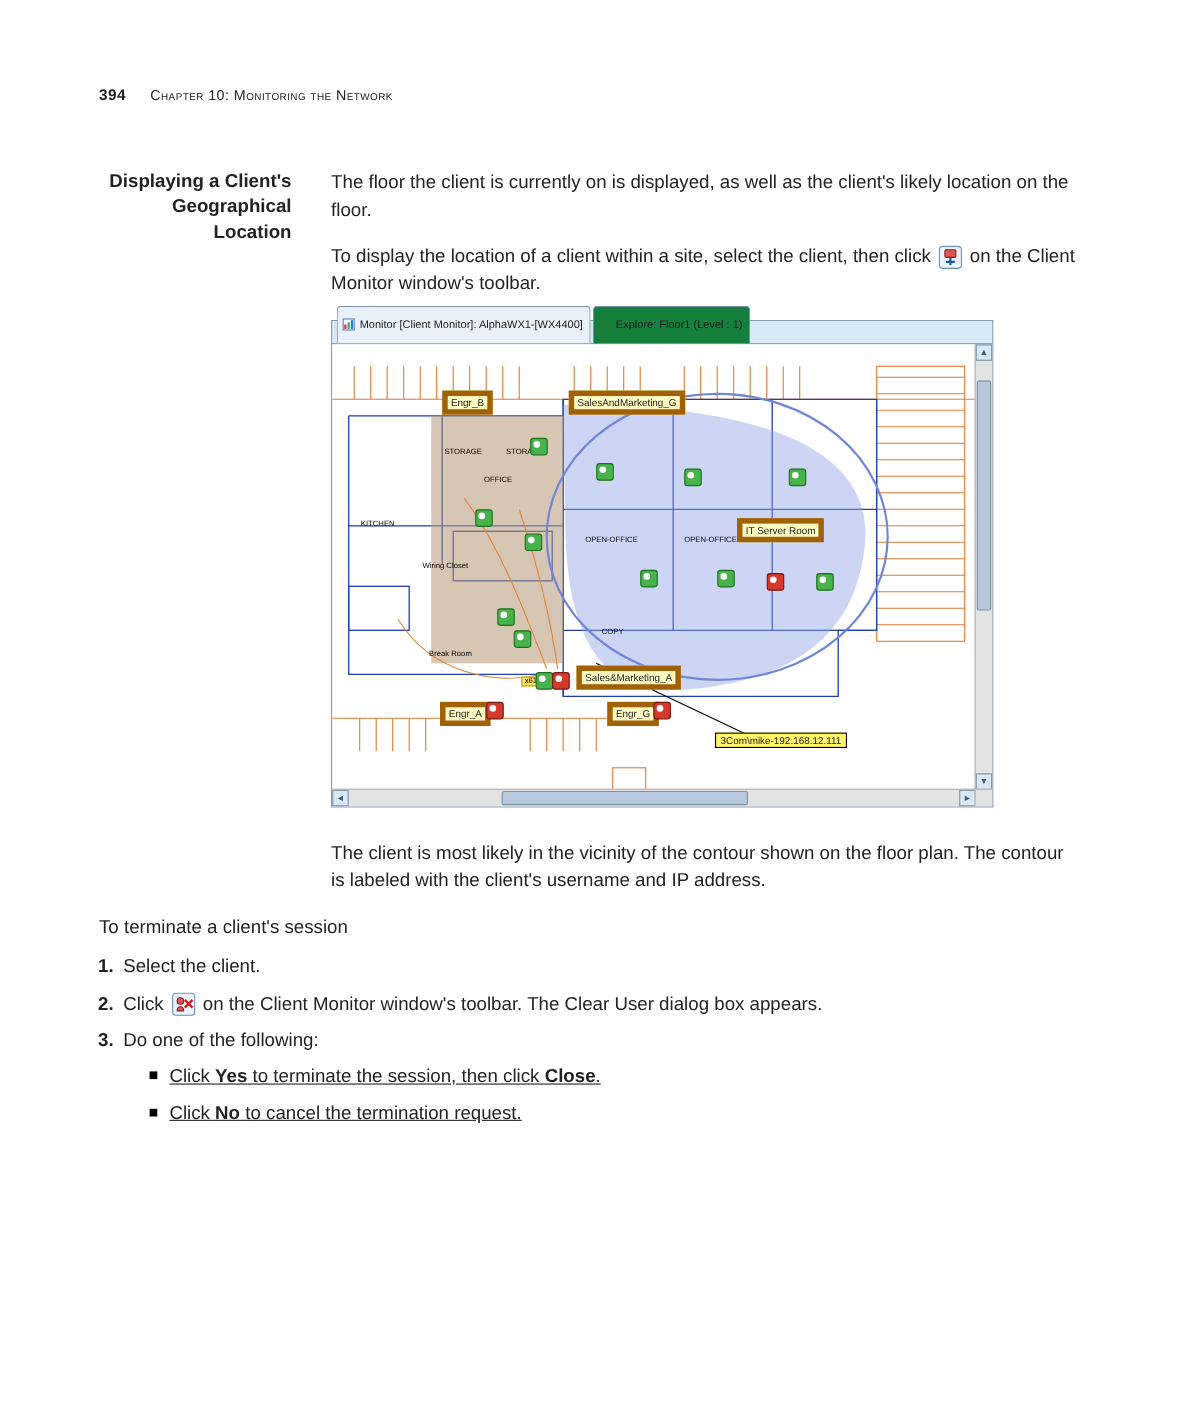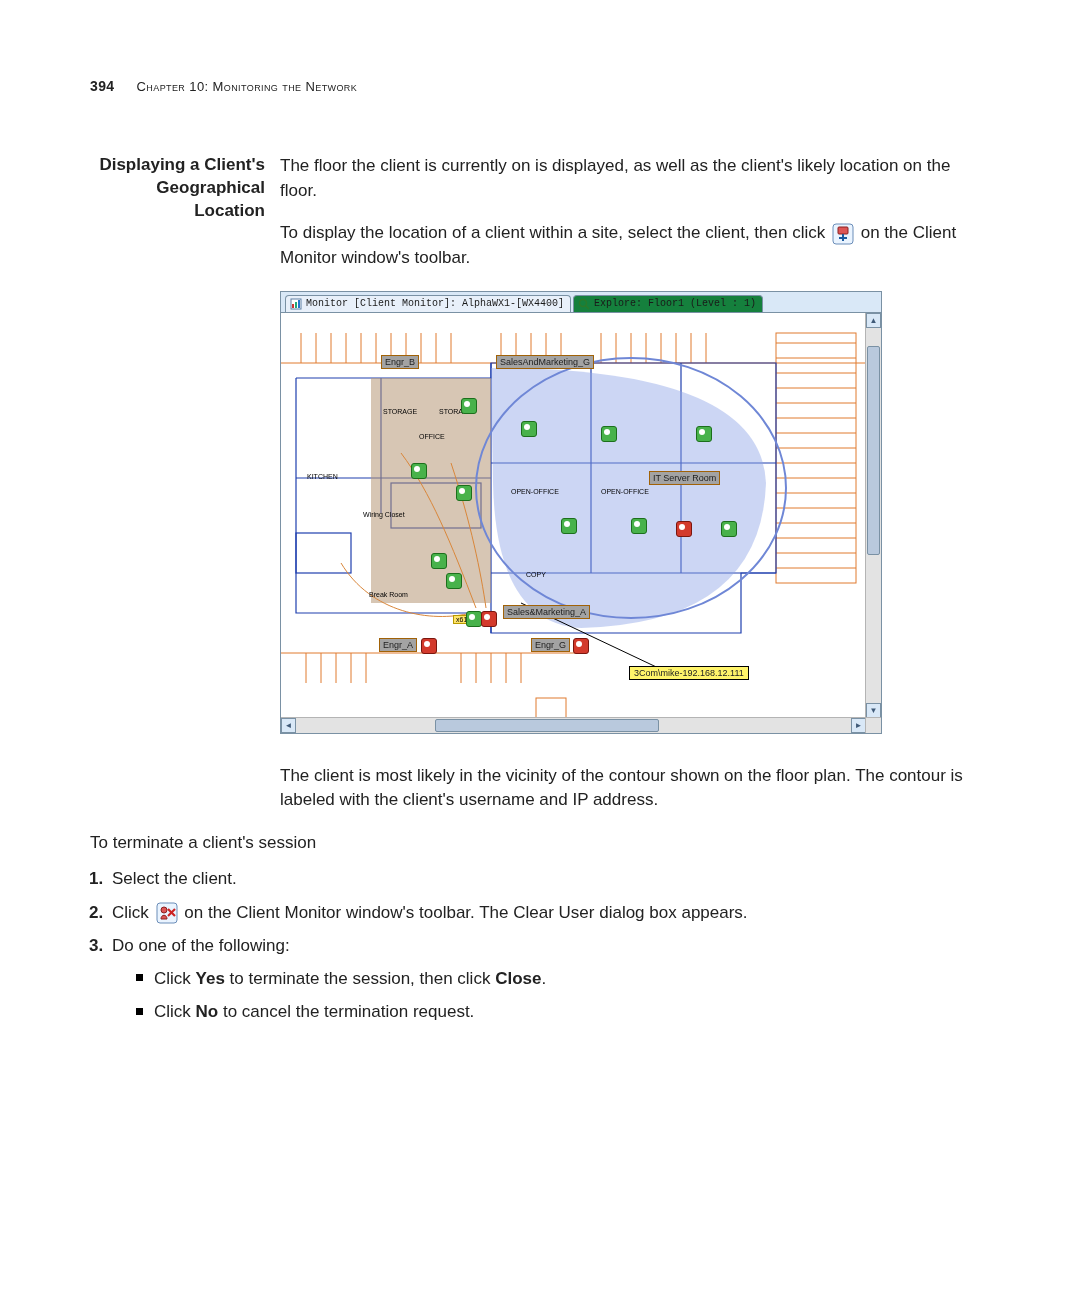--- a/index.html
+++ b/index.html
@@ -26,21 +26,21 @@
   .running-head .pnum {
     font-weight: 700;
     margin-right: 18px;
     font-size: 14px;
   }
   .running-head .chap {
     font-variant: small-caps;
   }
   .columns {
     display: flex;
-    gap: 15px;
+    gap: 36px;
     justify-content: center;
   }
   .sidecol {
     width: 175px;
     flex: 0 0 175px;
     text-align: right;
   }
   .sidecol h2 {
     font-size: 17px;
     font-weight: 700;
@@ -84,45 +84,44 @@
   }
   .tab {
     display: flex;
     align-items: center;
     gap: 4px;
     padding: 1px 6px 1px 4px;
     background: #e8f0fa;
     border: 1px solid #7a91a4;
     border-bottom: none;
     border-radius: 4px 4px 0 0;
-    height: 17px;
+    height: 34px;
     box-sizing: border-box;
     color: #1a1a1a;
     white-space: nowrap;
     overflow: hidden;
-    font-family: Liberation Mono, monospace;
   }
   .tab.active { background: #15803d; }
   .tab .tabicon { width: 12px; height: 12px; flex: 0 0 12px; }
   .viewport {
     position: relative;
     height: 420px;
     background: #fff;
   }
   .plan-area {
     position: absolute;
     inset: 0 15px 15px 0;
     overflow: hidden;
   }
   .plan-area svg { position: absolute; left: 0; top: 0; }
   .room-label {
     position: absolute;
     font-size: 9px;
-    background: #a3a3a3;
-    border: 1px solid #a16207;
+    background: #fef9c3;
+    border: 5px solid #a16207;
     padding: 0 3px;
     line-height: 12px;
     white-space: nowrap;
     z-index: 5;
   }
   .tiny-label {
     position: absolute;
     font-size: 7px;
     color: #000;
     white-space: nowrap;
@@ -210,20 +209,21 @@
   ol.steps > li::marker { font-weight: 700; }
   ul.sub {
     list-style: none;
     padding-left: 24px;
     margin: 6px 0 0 0;
   }
   ul.sub li {
     position: relative;
     padding-left: 18px;
     margin-bottom: 6px;
+    text-decoration: underline;
   }
   ul.sub li::before {
     content: "";
     position: absolute;
     left: 0; top: 0.55em;
     width: 7px; height: 7px;
     background: #000;
   }
   b { font-weight: 700; }
 </style>

